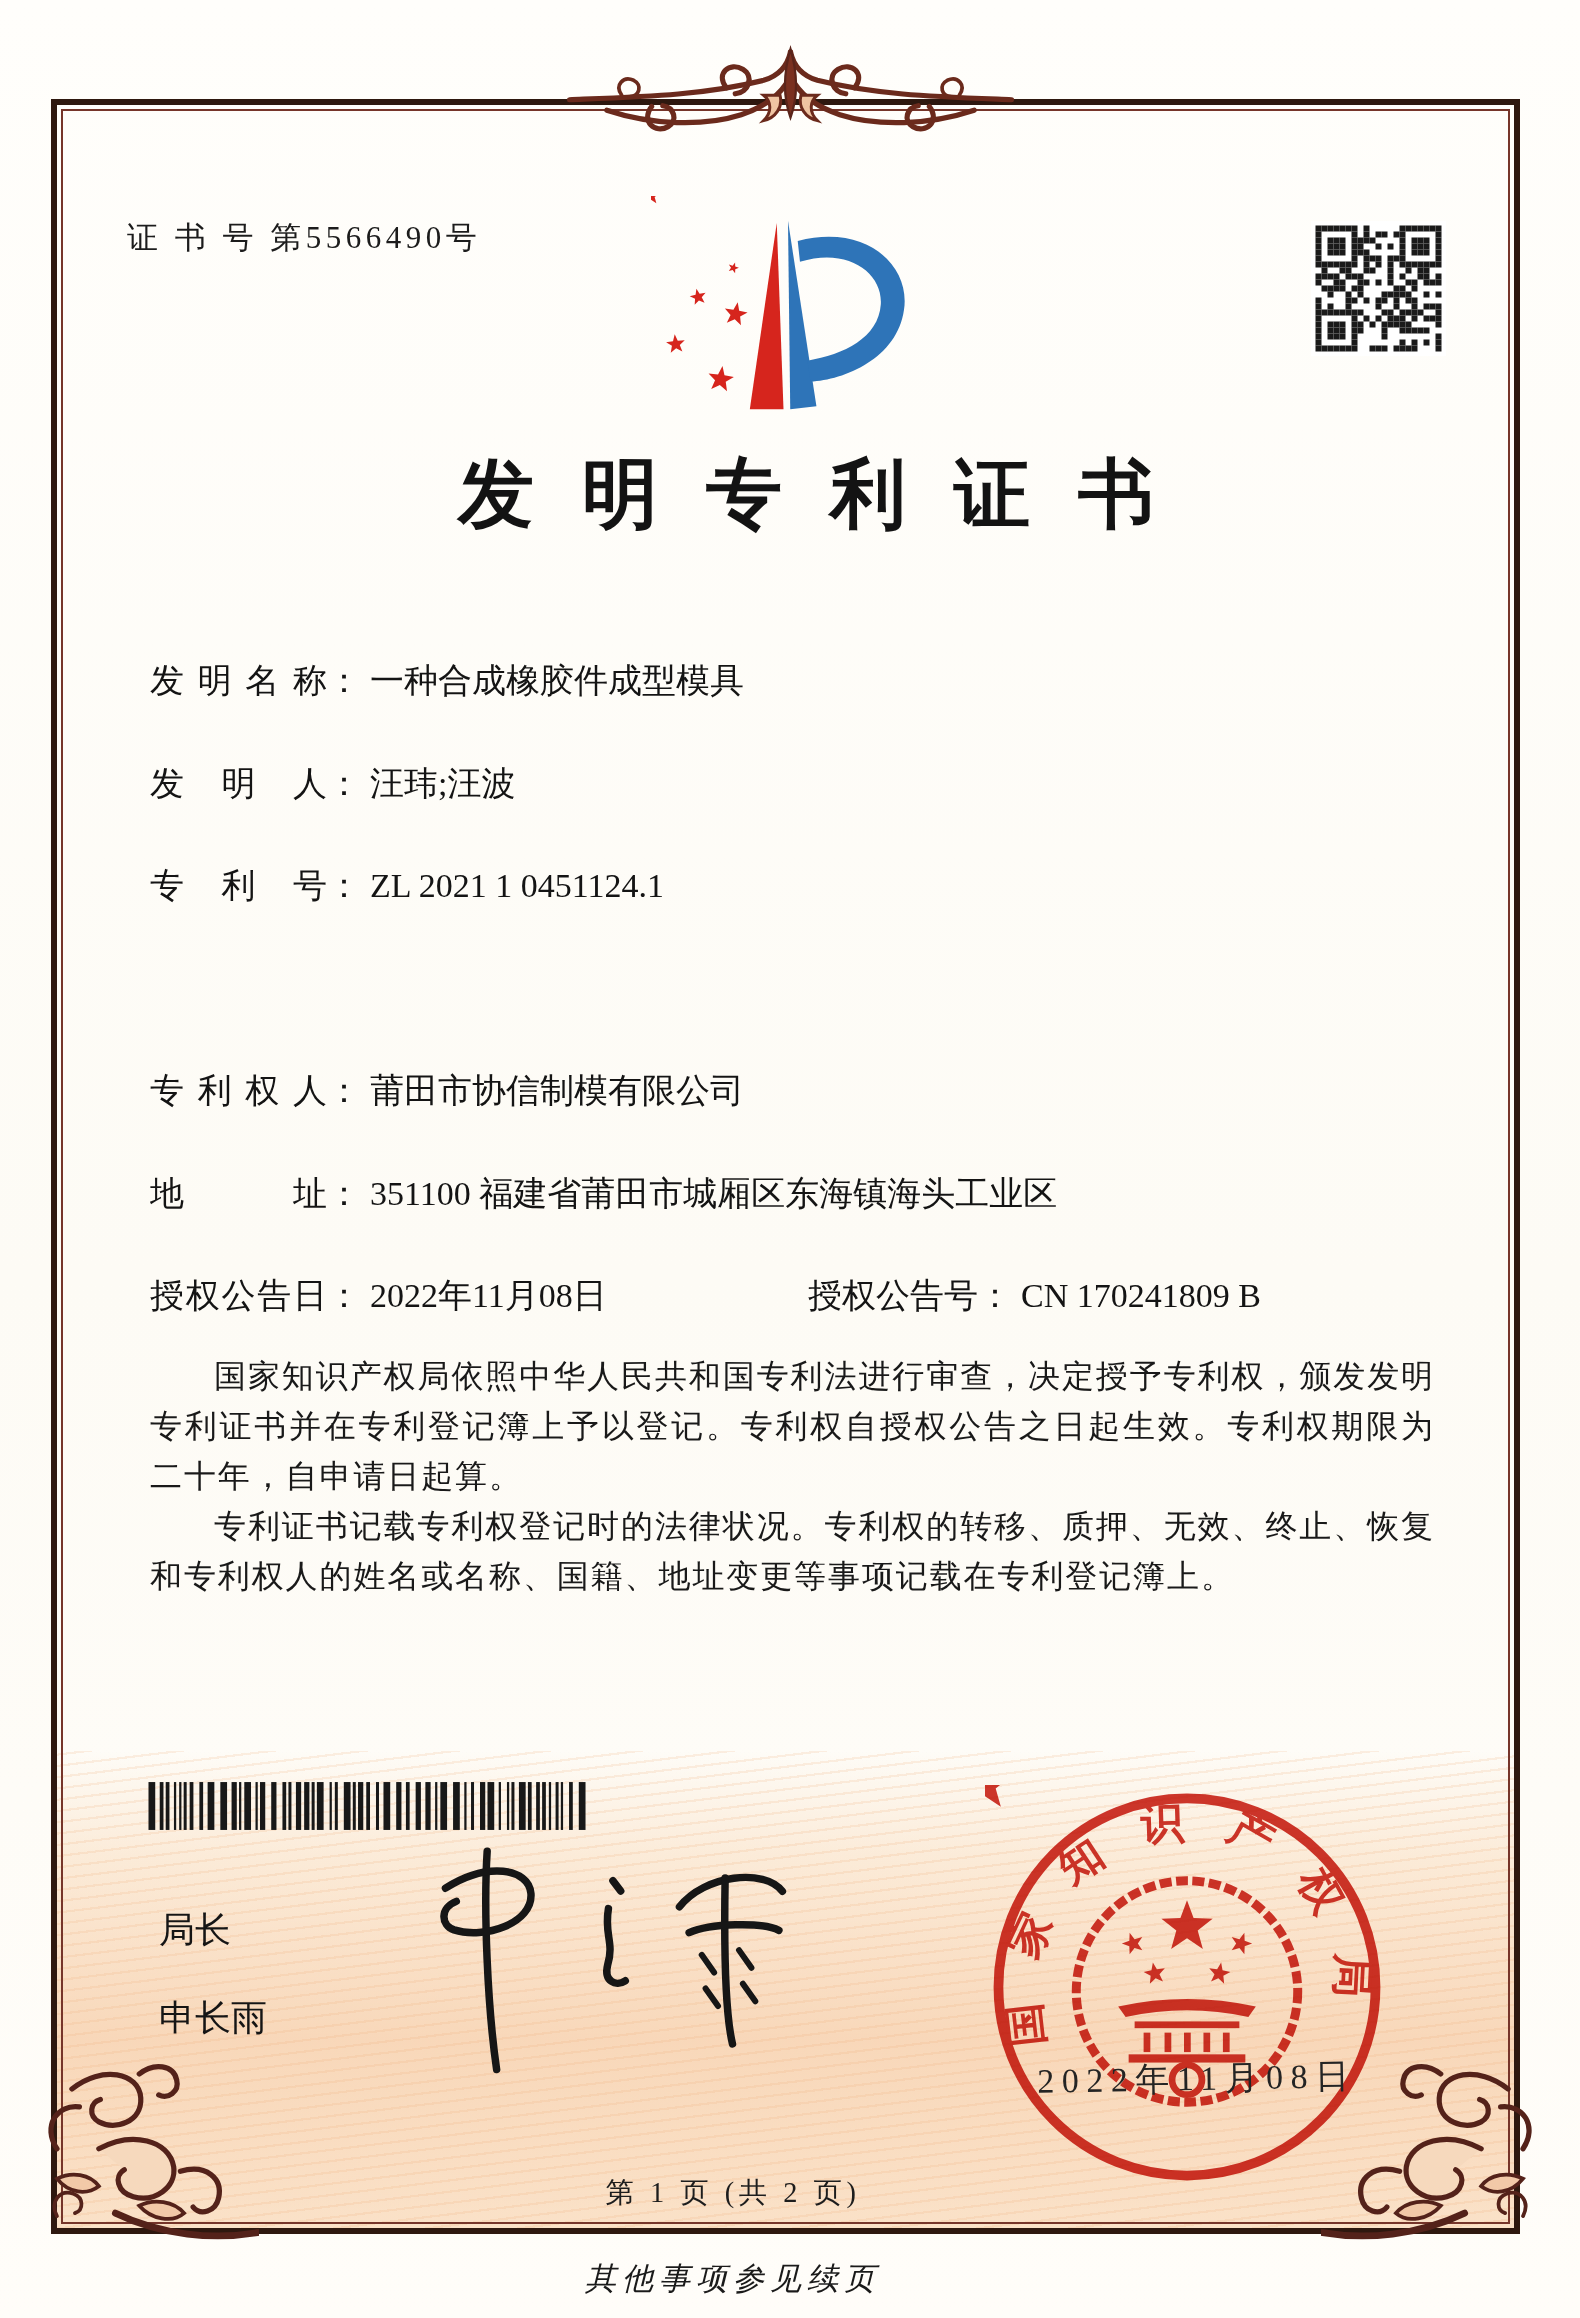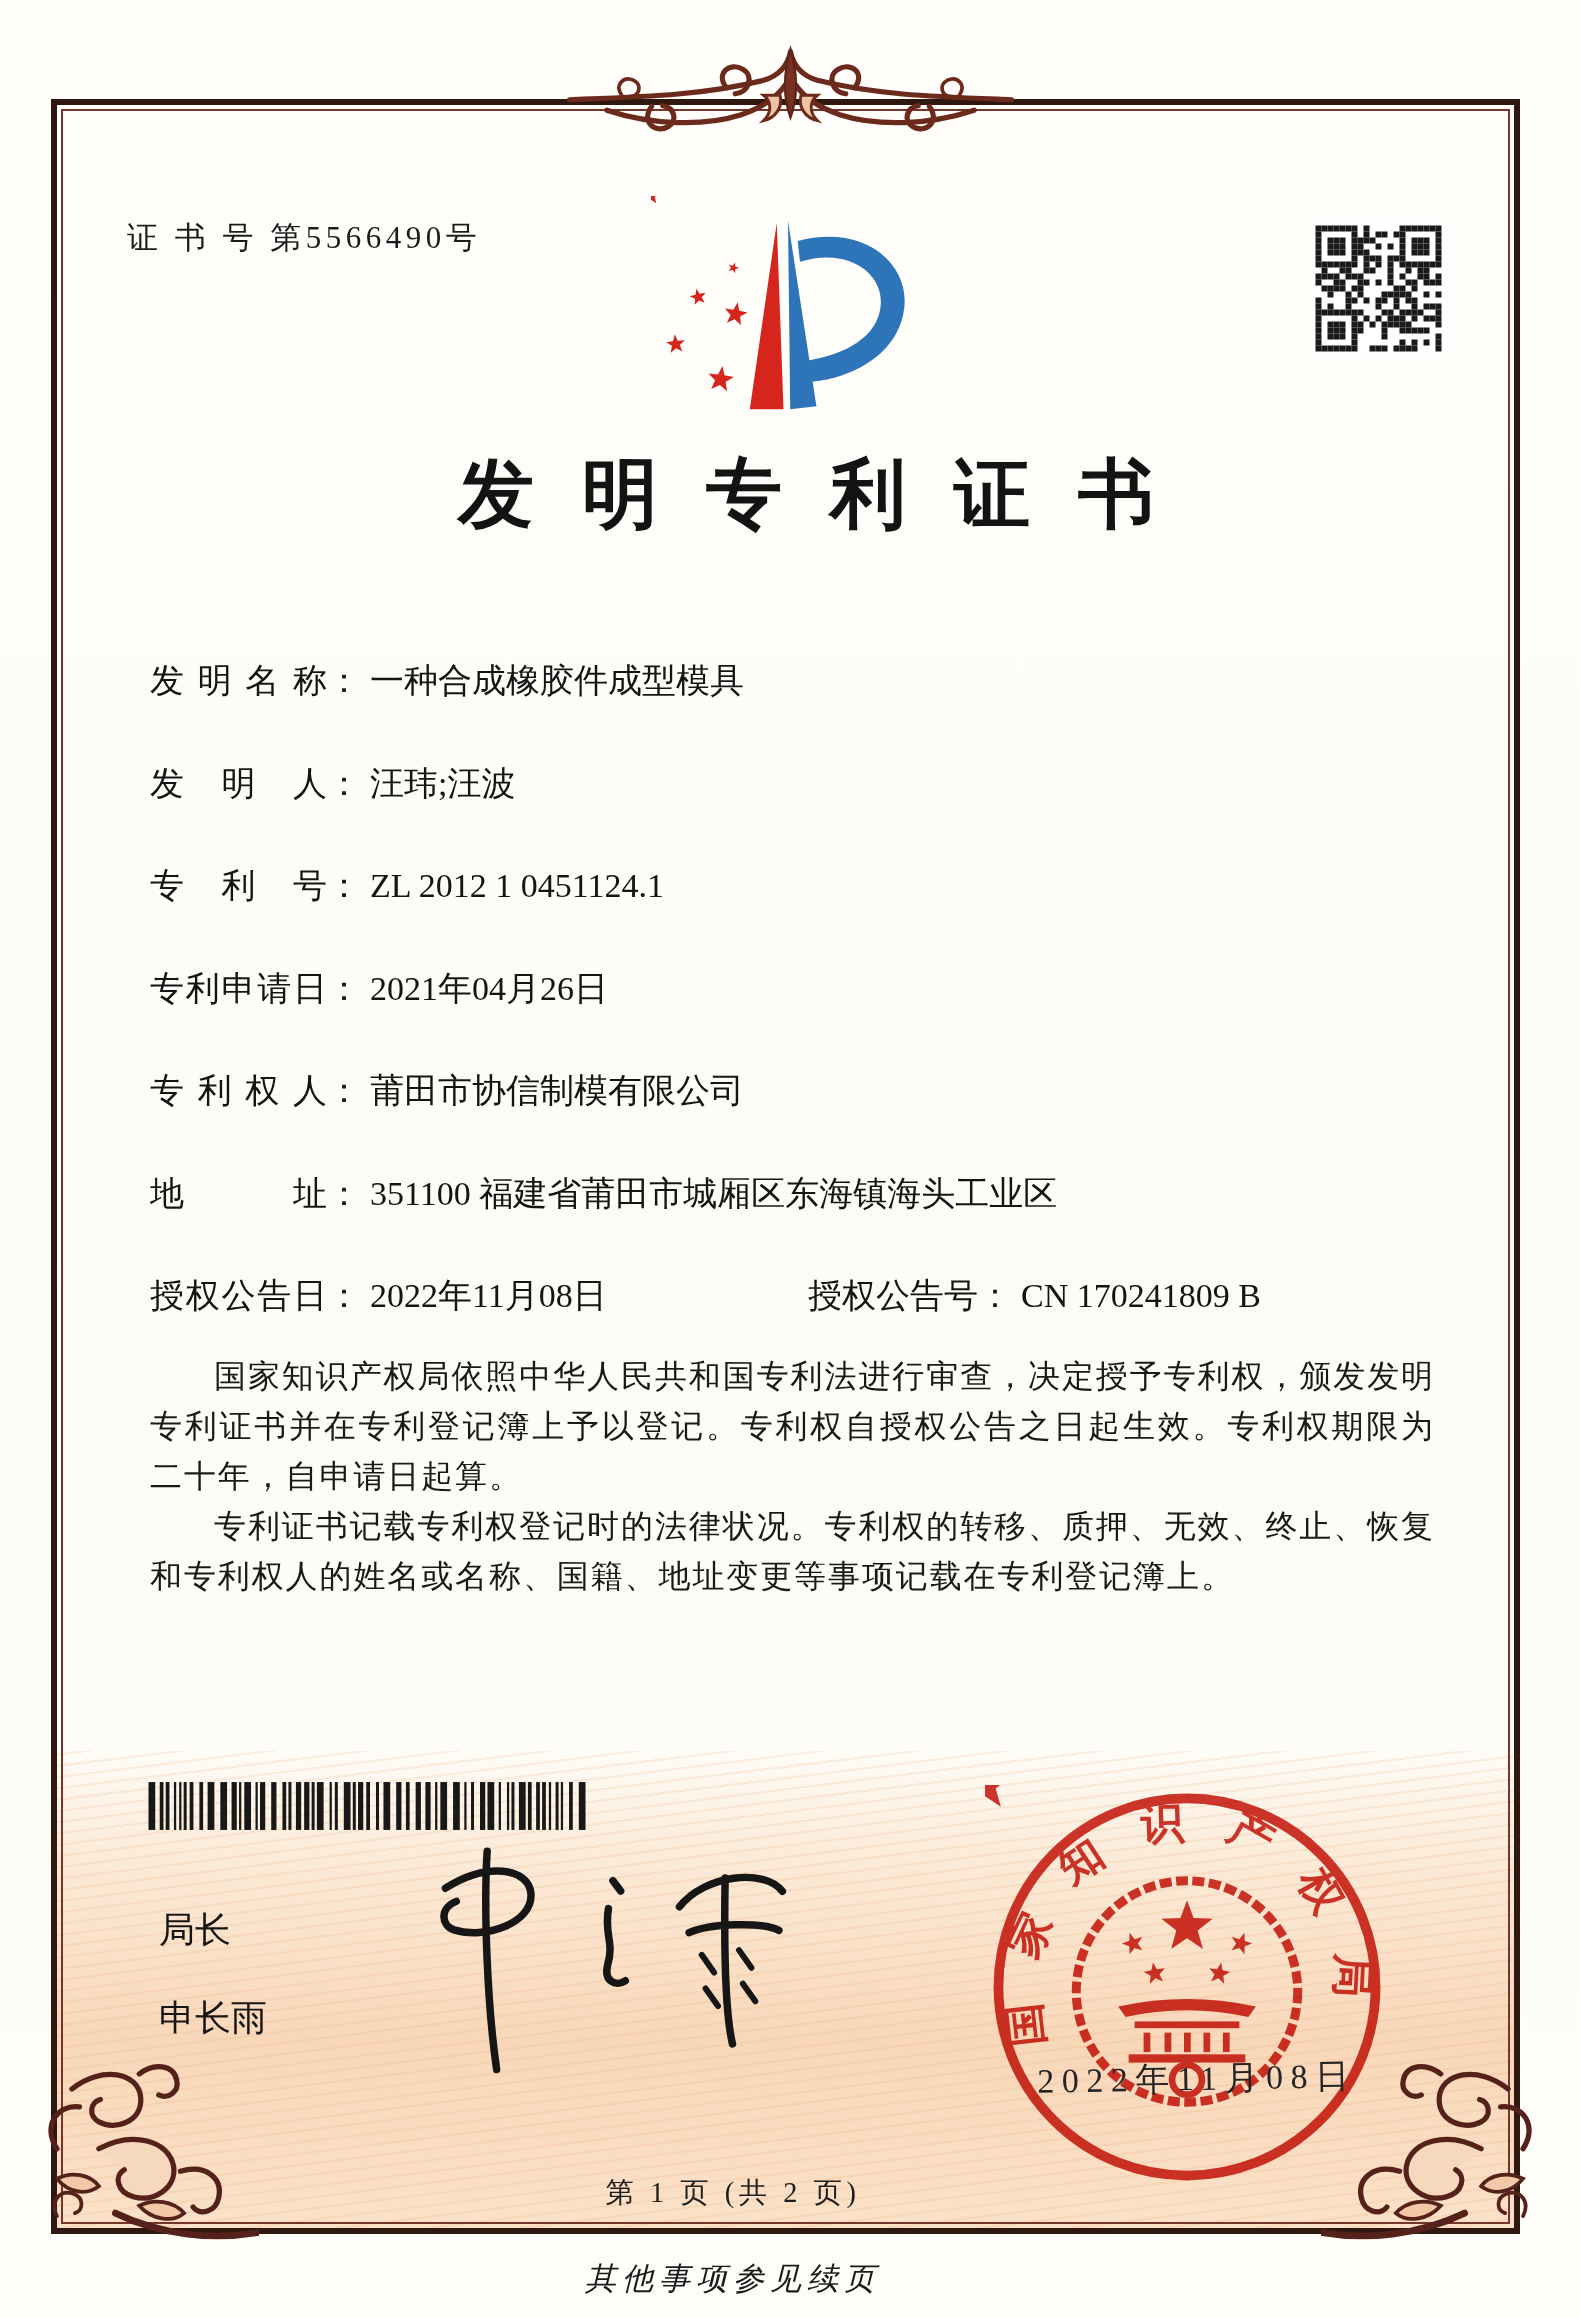--- a/index.html
+++ b/index.html
@@ -359,24 +359,21 @@
 
   <h1 class="title">发明专利证书</h1>
 
   <div class="row r1">
     <span class="lab">发明人</span><span class="colon">：</span><span class="val">汪玮;汪波</span>
   </div>
   <div class="row r0">
     <span class="lab">发明名称</span><span class="colon">：</span><span class="val">一种合成橡胶件成型模具</span>
   </div>
   <div class="row r2">
-    <span class="lab">专利号</span><span class="colon">：</span><span class="val">ZL 2012 1 0451124.1</span>
-  </div>
-  <div class="row r3">
-    <span class="lab">专利申请日</span><span class="colon">：</span><span class="val">2021年04月26日</span>
+    <span class="lab">专利号</span><span class="colon">：</span><span class="val">ZL 2021 1 0451124.1</span>
   </div>
   <div class="row r4">
     <span class="lab">专利权人</span><span class="colon">：</span><span class="val">莆田市协信制模有限公司</span>
   </div>
   <div class="row r5">
     <span class="lab">地址</span><span class="colon">：</span><span class="val">351100 福建省莆田市城厢区东海镇海头工业区</span>
   </div>
   <div class="row r6">
     <span class="lab">授权公告日</span><span class="colon">：</span><span class="val">2022年11月08日</span>
     <span class="pair2">

